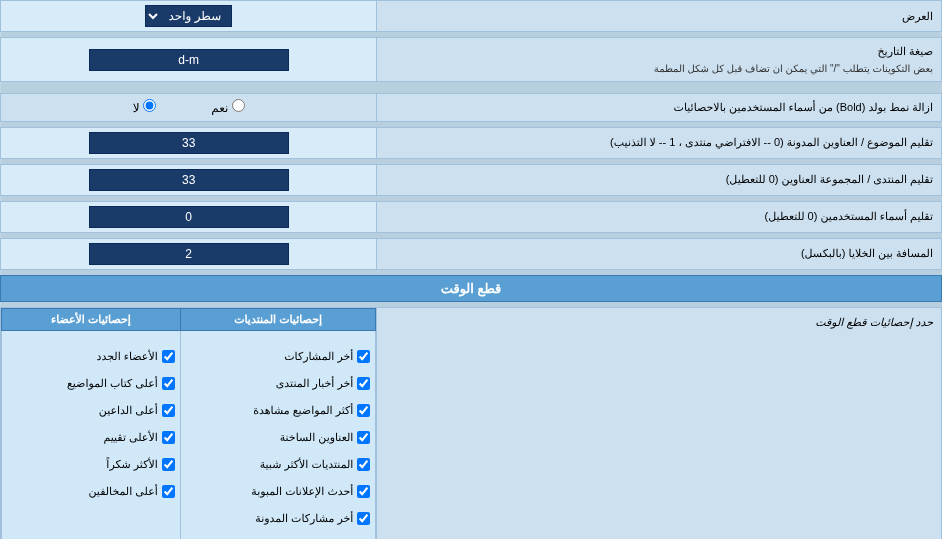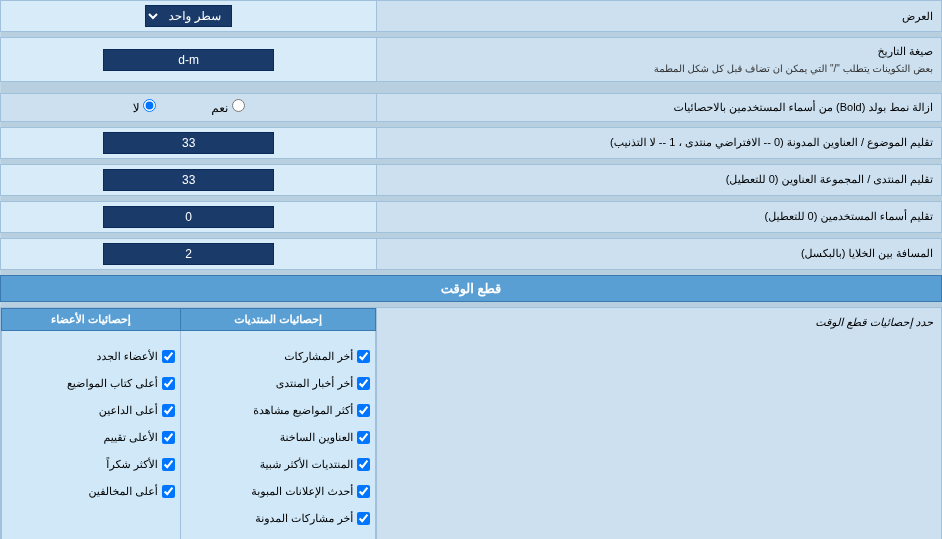--- a/index.html
+++ b/index.html
@@ -38,21 +38,21 @@
       vertical-align: middle;
     }
 
     .input-dark {
       background: #1a3a6a;
       color: #fff;
       border: 1px solid #0a2a5a;
       padding: 3px 8px;
       font-size: 12px;
       text-align: center;
-      width: 171px;
+      width: 200px;
       direction: ltr;
     }
 
     .section-divider {
       background: #b8cfe0;
       padding: 0;
       height: 6px;
     }
 
     .section-title-row {

